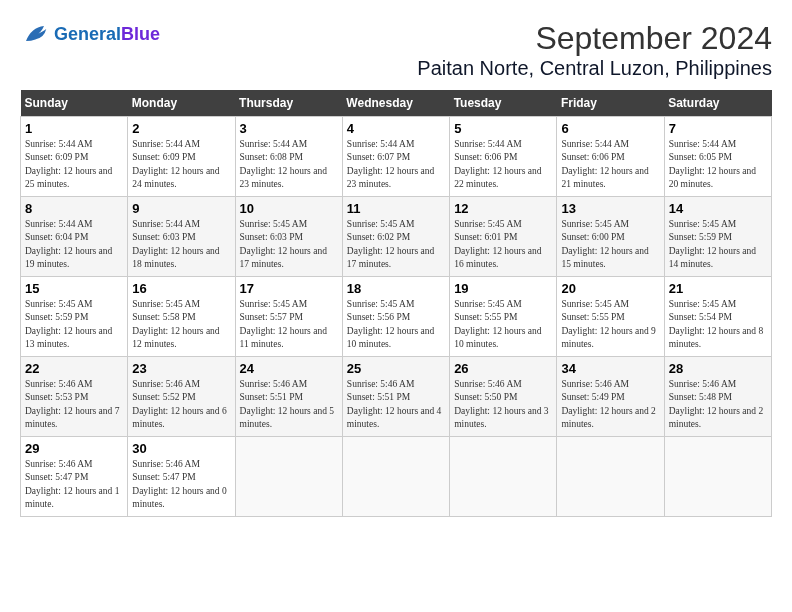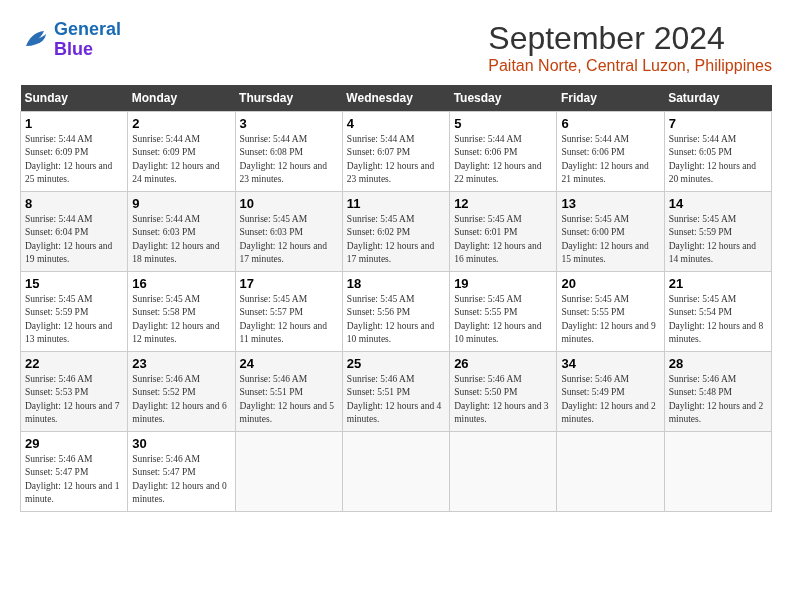--- a/index.html
+++ b/index.html
@@ -28,29 +28,30 @@
       line-height: 1.1;
     }
     .logo-text span {
       color: #1a6bb5;
     }
     .logo-bird {
       width: 30px;
       height: 30px;
     }
     .title-area {
+      text-align: right;
     }
     .month-title {
       font-size: 32px;
       font-weight: normal;
       color: #333;
     }
     .location-title {
-      font-size: 16px;
-      color: #c2410c;
+      font-size: 20px;
+      color: #0f172a;
     }
     table {
       width: 100%;
       border-collapse: collapse;
       font-size: 10.5px;
     }
     th {
       background-color: #404040;
       color: #fff;
       padding: 6px 4px;
@@ -85,21 +86,21 @@
     }
   </style>
 </head>
 <body>
 
 <div class="header-area">
   <div class="logo">
     <svg class="logo-bird" viewBox="0 0 40 40">
       <path d="M8,28 Q15,10 32,8 Q28,18 20,20 Q30,16 35,12 Q32,24 20,26 Q26,22 30,20 Q22,28 8,28Z" fill="#2a6db5"></path>
     </svg>
-    <div style="display:flex;flex-direction:column;">
+    <div style="display:flex;">
       <span class="logo-text"><span>General</span></span>
       <span class="logo-text" style="color:#6d28d9;">Blue</span>
     </div>
   </div>
   <div class="title-area">
     <div class="month-title">September 2024</div>
     <div class="location-title">Paitan Norte, Central Luzon, Philippines</div>
   </div>
 </div>
 

